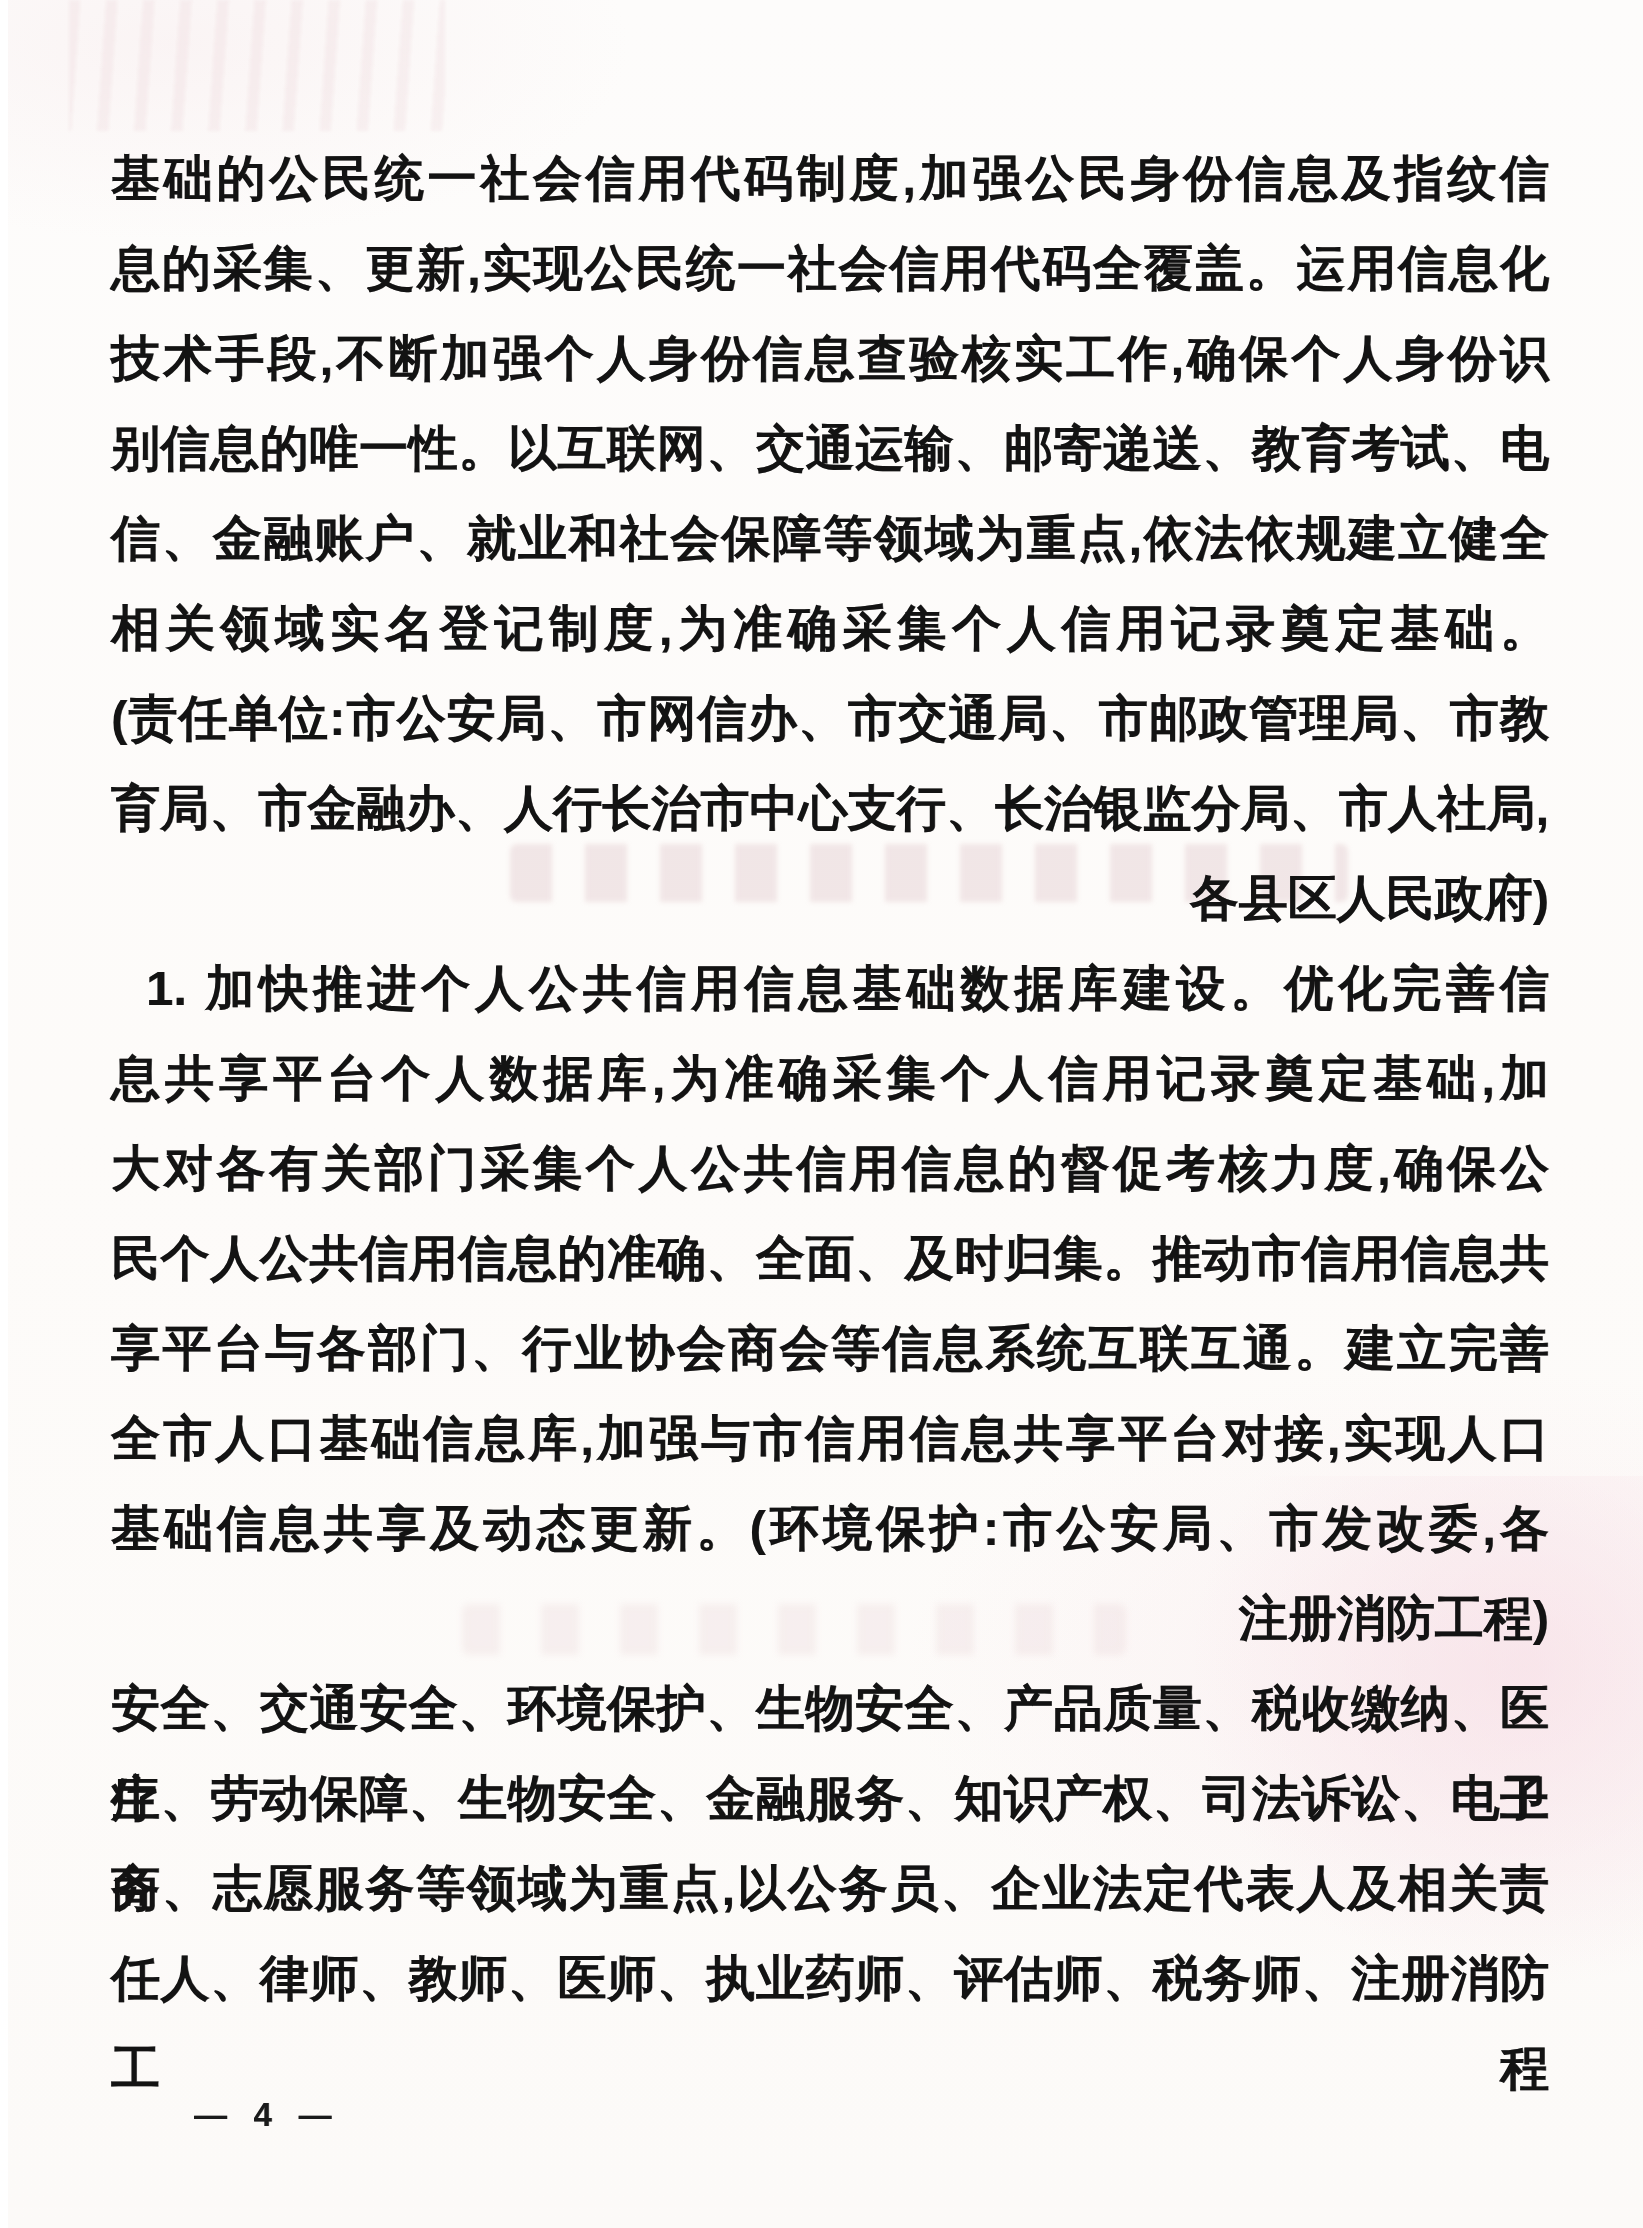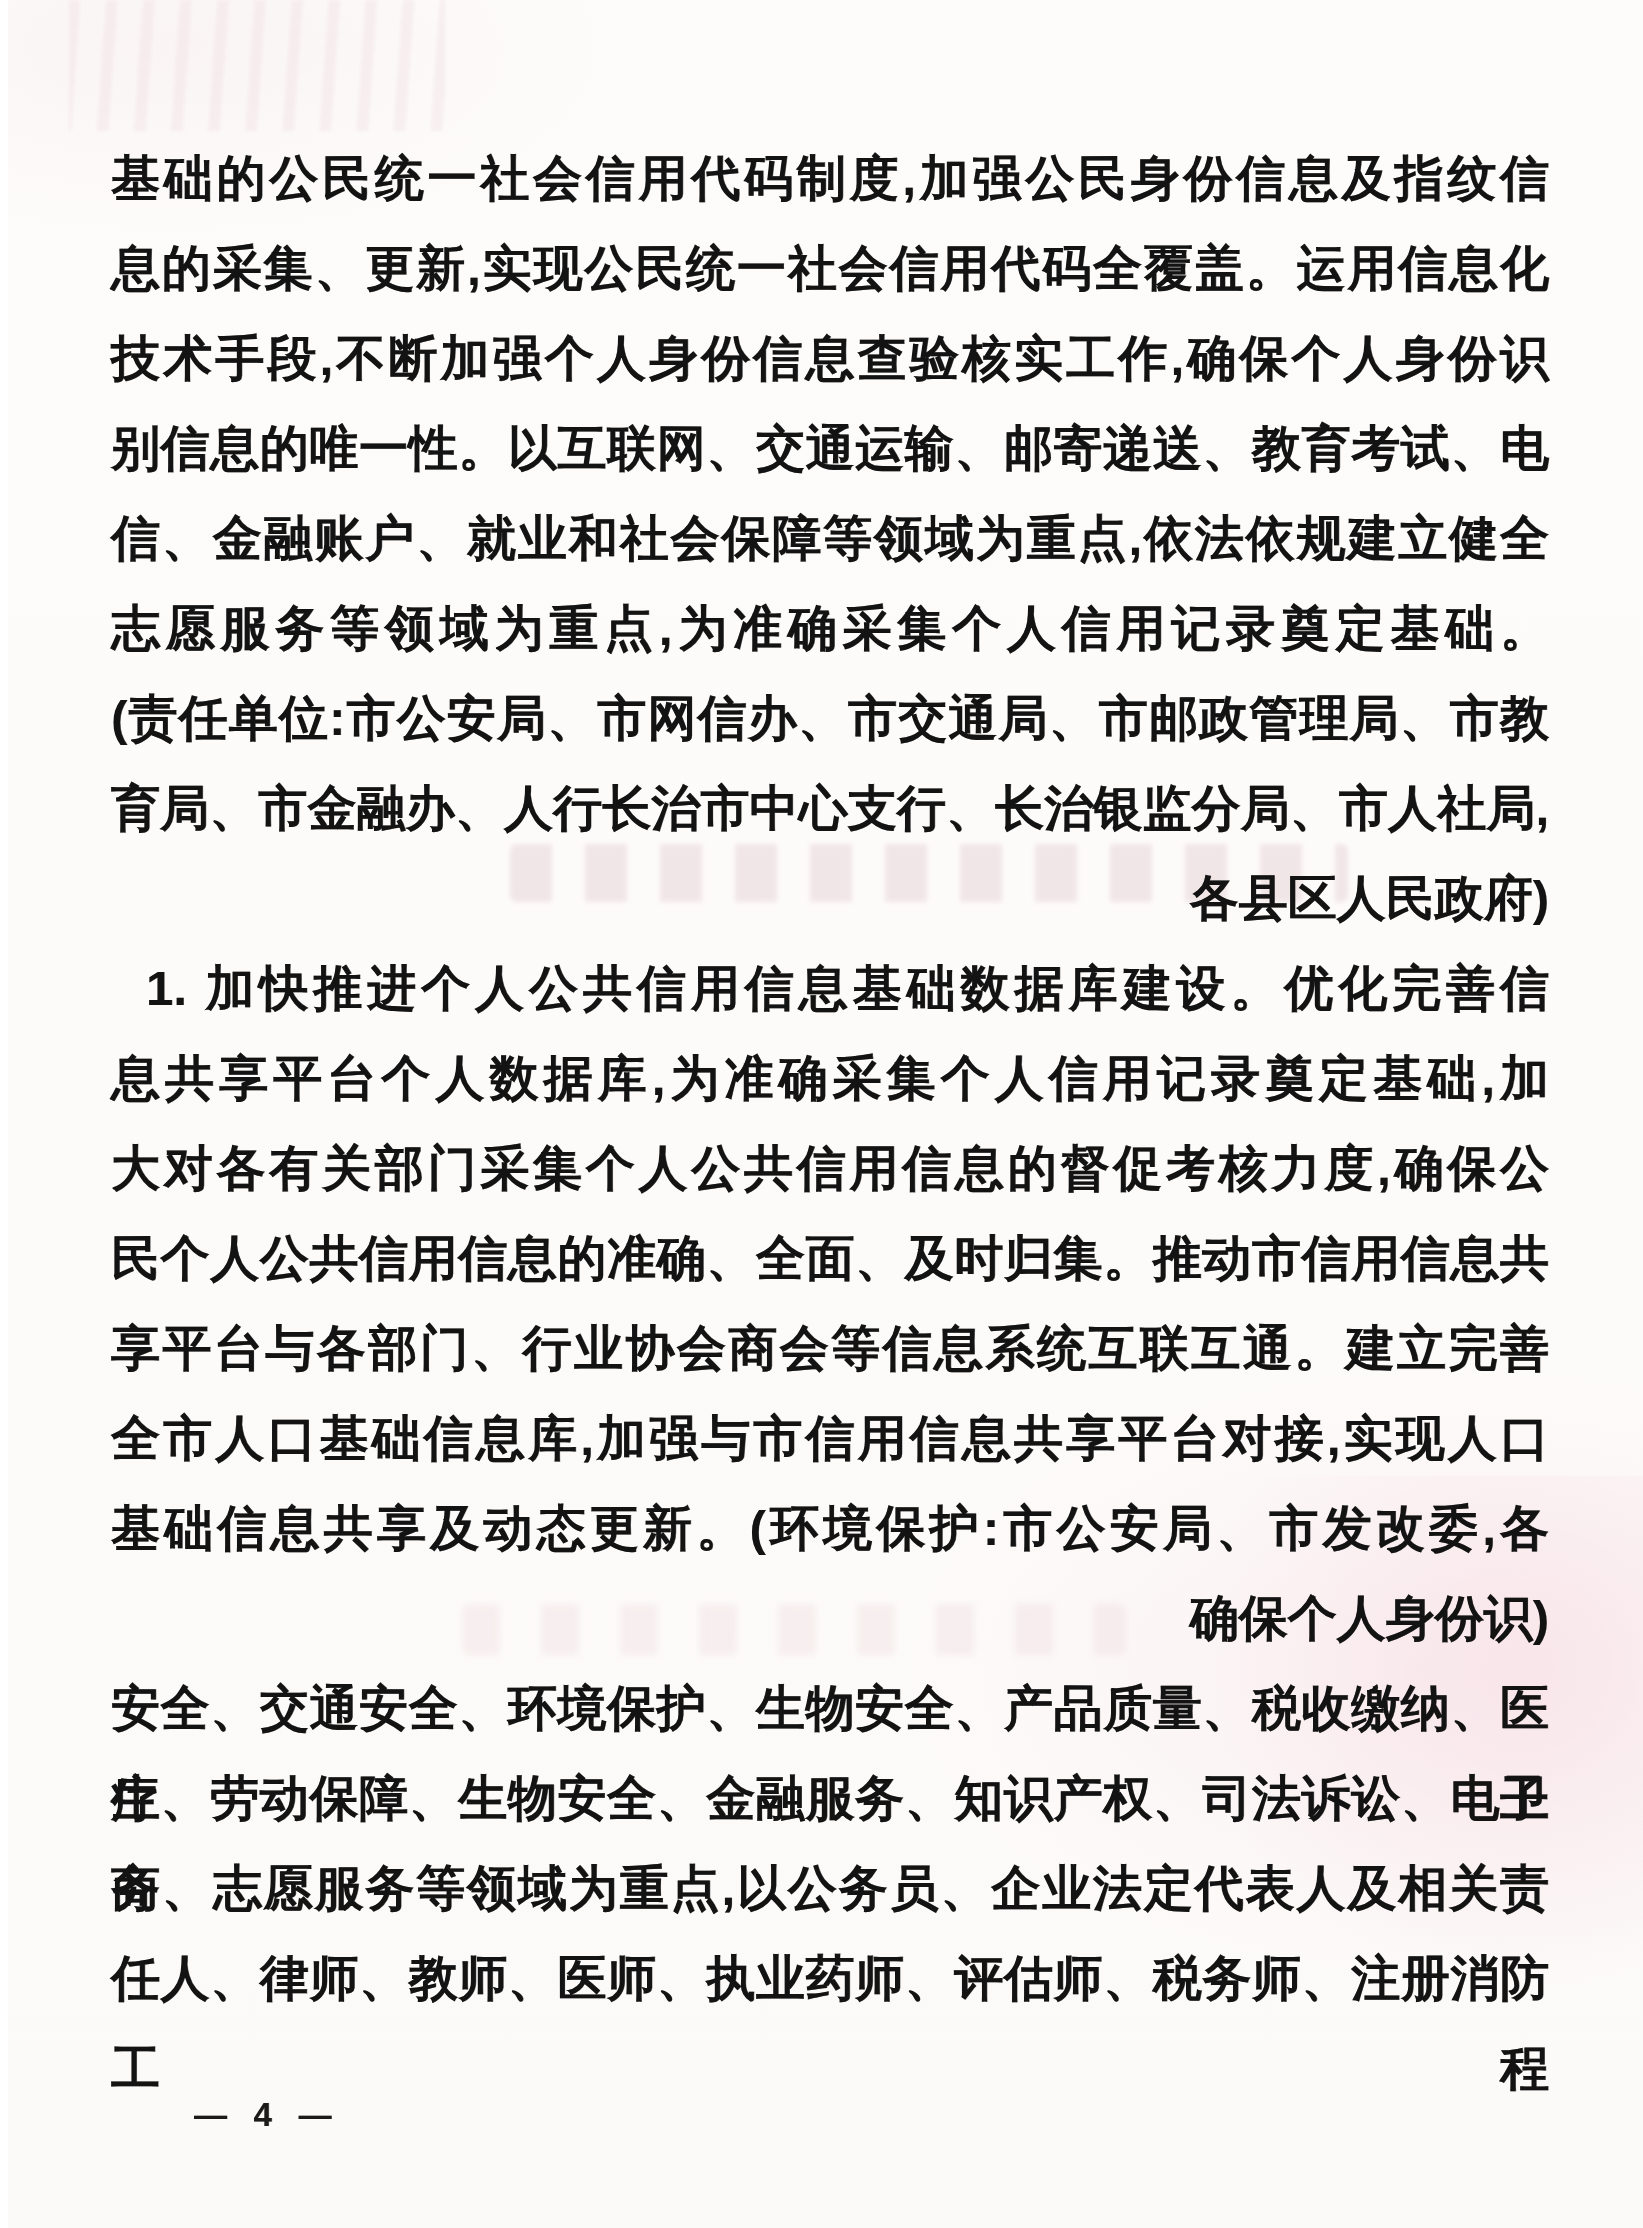--- a/index.html
+++ b/index.html
@@ -112,32 +112,32 @@
   <div class="artifact pink-wash"></div>
   <div class="artifact bleed-row-1"></div>
   <div class="artifact bleed-row-2"></div>
 
   <div class="textblock" id="lines">
       <div class="line just">基础的公民统一社会信用代码制度,加强公民身份信息及指纹信</div>
       <div class="line just">息的采集、更新,实现公民统一社会信用代码全覆盖。运用信息化</div>
       <div class="line just">技术手段,不断加强个人身份信息查验核实工作,确保个人身份识</div>
       <div class="line just">别信息的唯一性。以互联网、交通运输、邮寄递送、教育考试、电</div>
       <div class="line just">信、金融账户、就业和社会保障等领域为重点,依法依规建立健全</div>
-      <div class="line just">志愿服务等领域为重点,为准确采集个人信用记录奠定基础。</div>
+      <div class="line just">相关领域实名登记制度,为准确采集个人信用记录奠定基础。</div>
       <div class="line just">(责任单位:市公安局、市网信办、市交通局、市邮政管理局、市教</div>
       <div class="line just">育局、市金融办、人行长治市中心支行、长治银监分局、市人社局,</div>
       <div class="line short">各县区人民政府)</div>
       <div class="line just indent">1. 加快推进个人公共信用信息基础数据库建设。优化完善信</div>
       <div class="line just">息共享平台个人数据库,为准确采集个人信用记录奠定基础,加</div>
       <div class="line just">大对各有关部门采集个人公共信用信息的督促考核力度,确保公</div>
       <div class="line just">民个人公共信用信息的准确、全面、及时归集。推动市信用信息共</div>
       <div class="line just">享平台与各部门、行业协会商会等信息系统互联互通。建立完善</div>
       <div class="line just">全市人口基础信息库,加强与市信用信息共享平台对接,实现人口</div>
       <div class="line just">基础信息共享及动态更新。(环境保护:市公安局、市发改委,各</div>
-      <div class="line short">确保个人身份识)</div>
+      <div class="line short">注册消防工程)</div>
       <div class="line just">安全、交通安全、环境保护、生物安全、产品质量、税收缴纳、医疗卫</div>
       <div class="line just">生、劳动保障、生物安全、金融服务、知识产权、司法诉讼、电子商</div>
       <div class="line just">务、志愿服务等领域为重点,以公务员、企业法定代表人及相关责</div>
       <div class="line just">任人、律师、教师、医师、执业药师、评估师、税务师、注册消防工程</div>
     </div>
 
   <div class="pagenum">— 4 —</div>
 
 </div>
 

